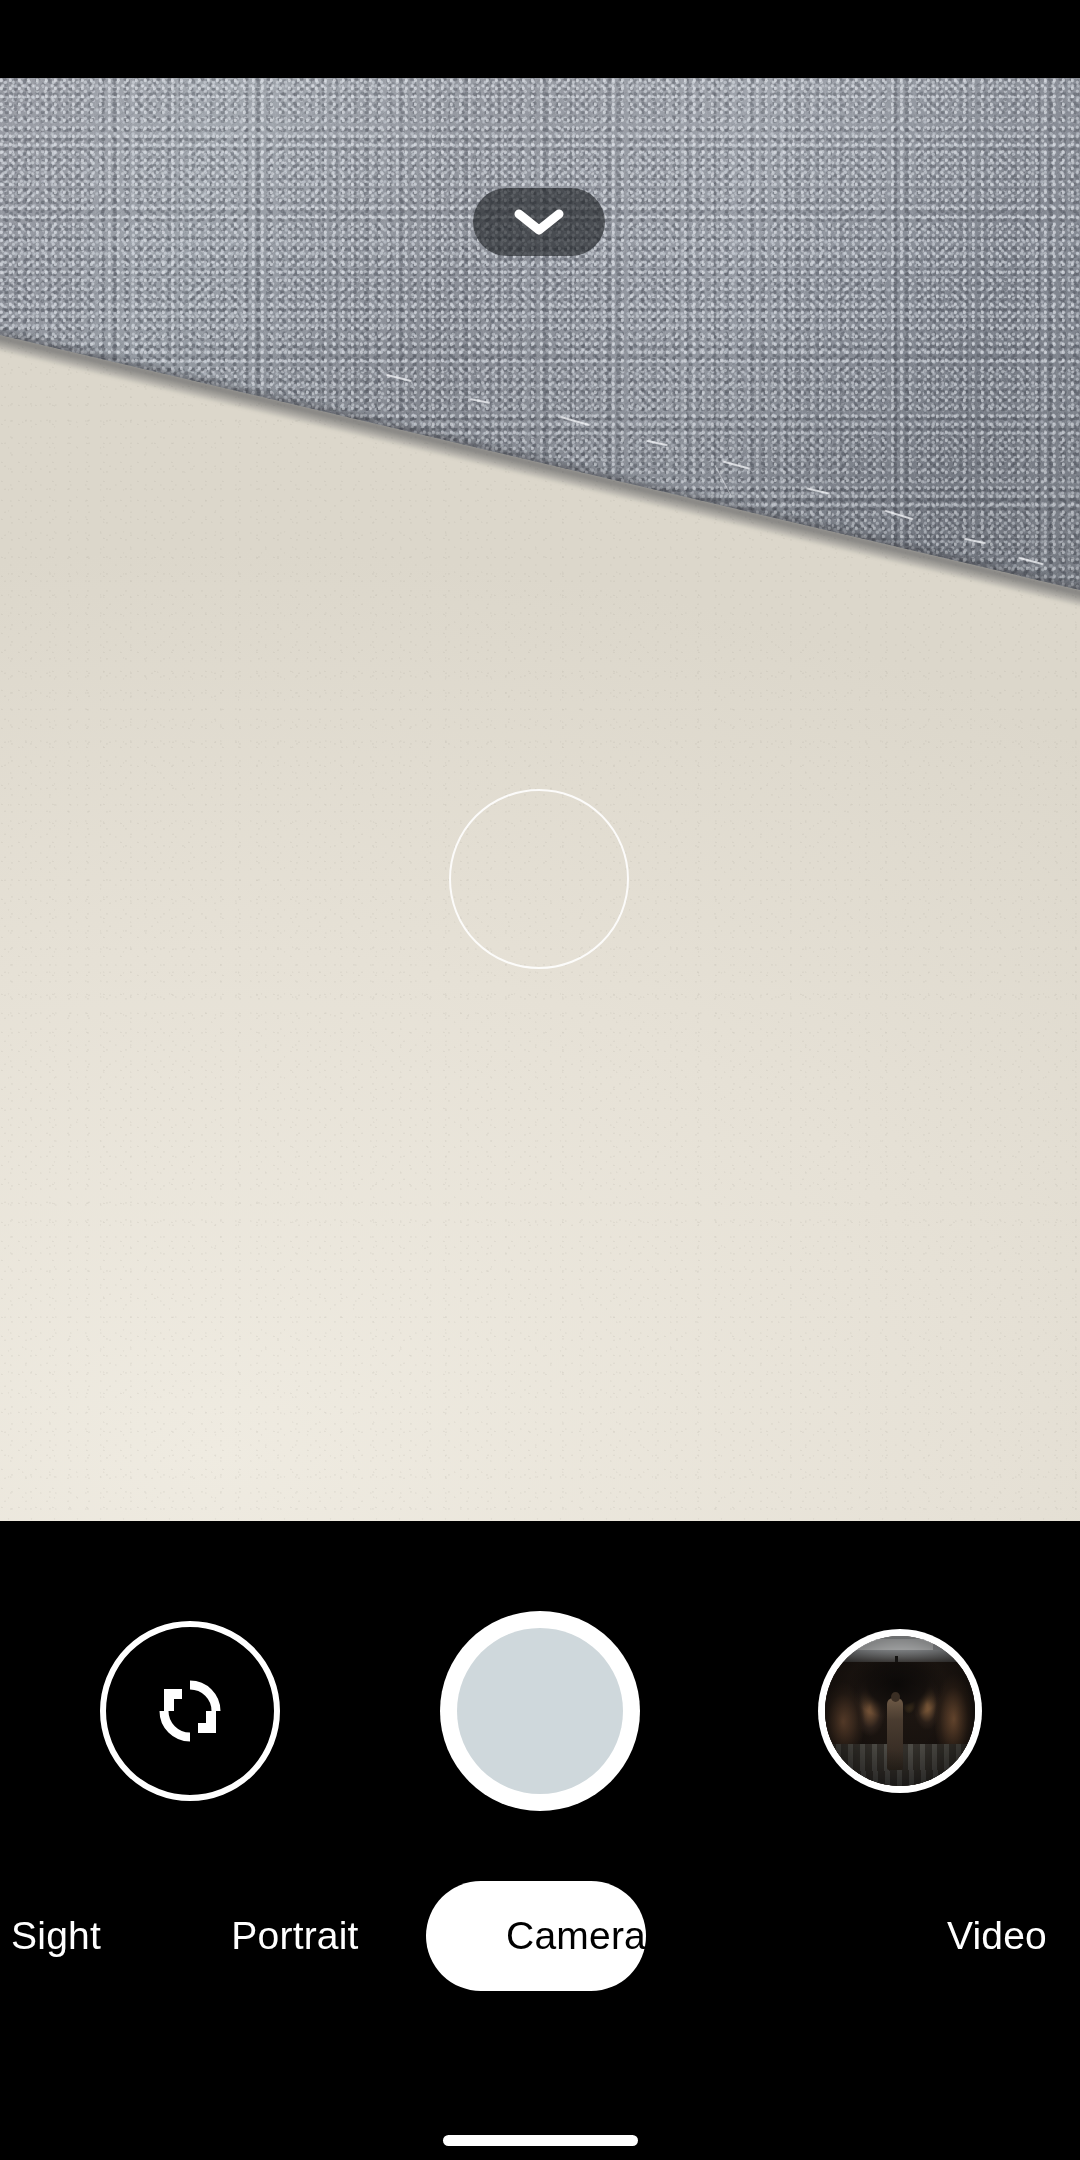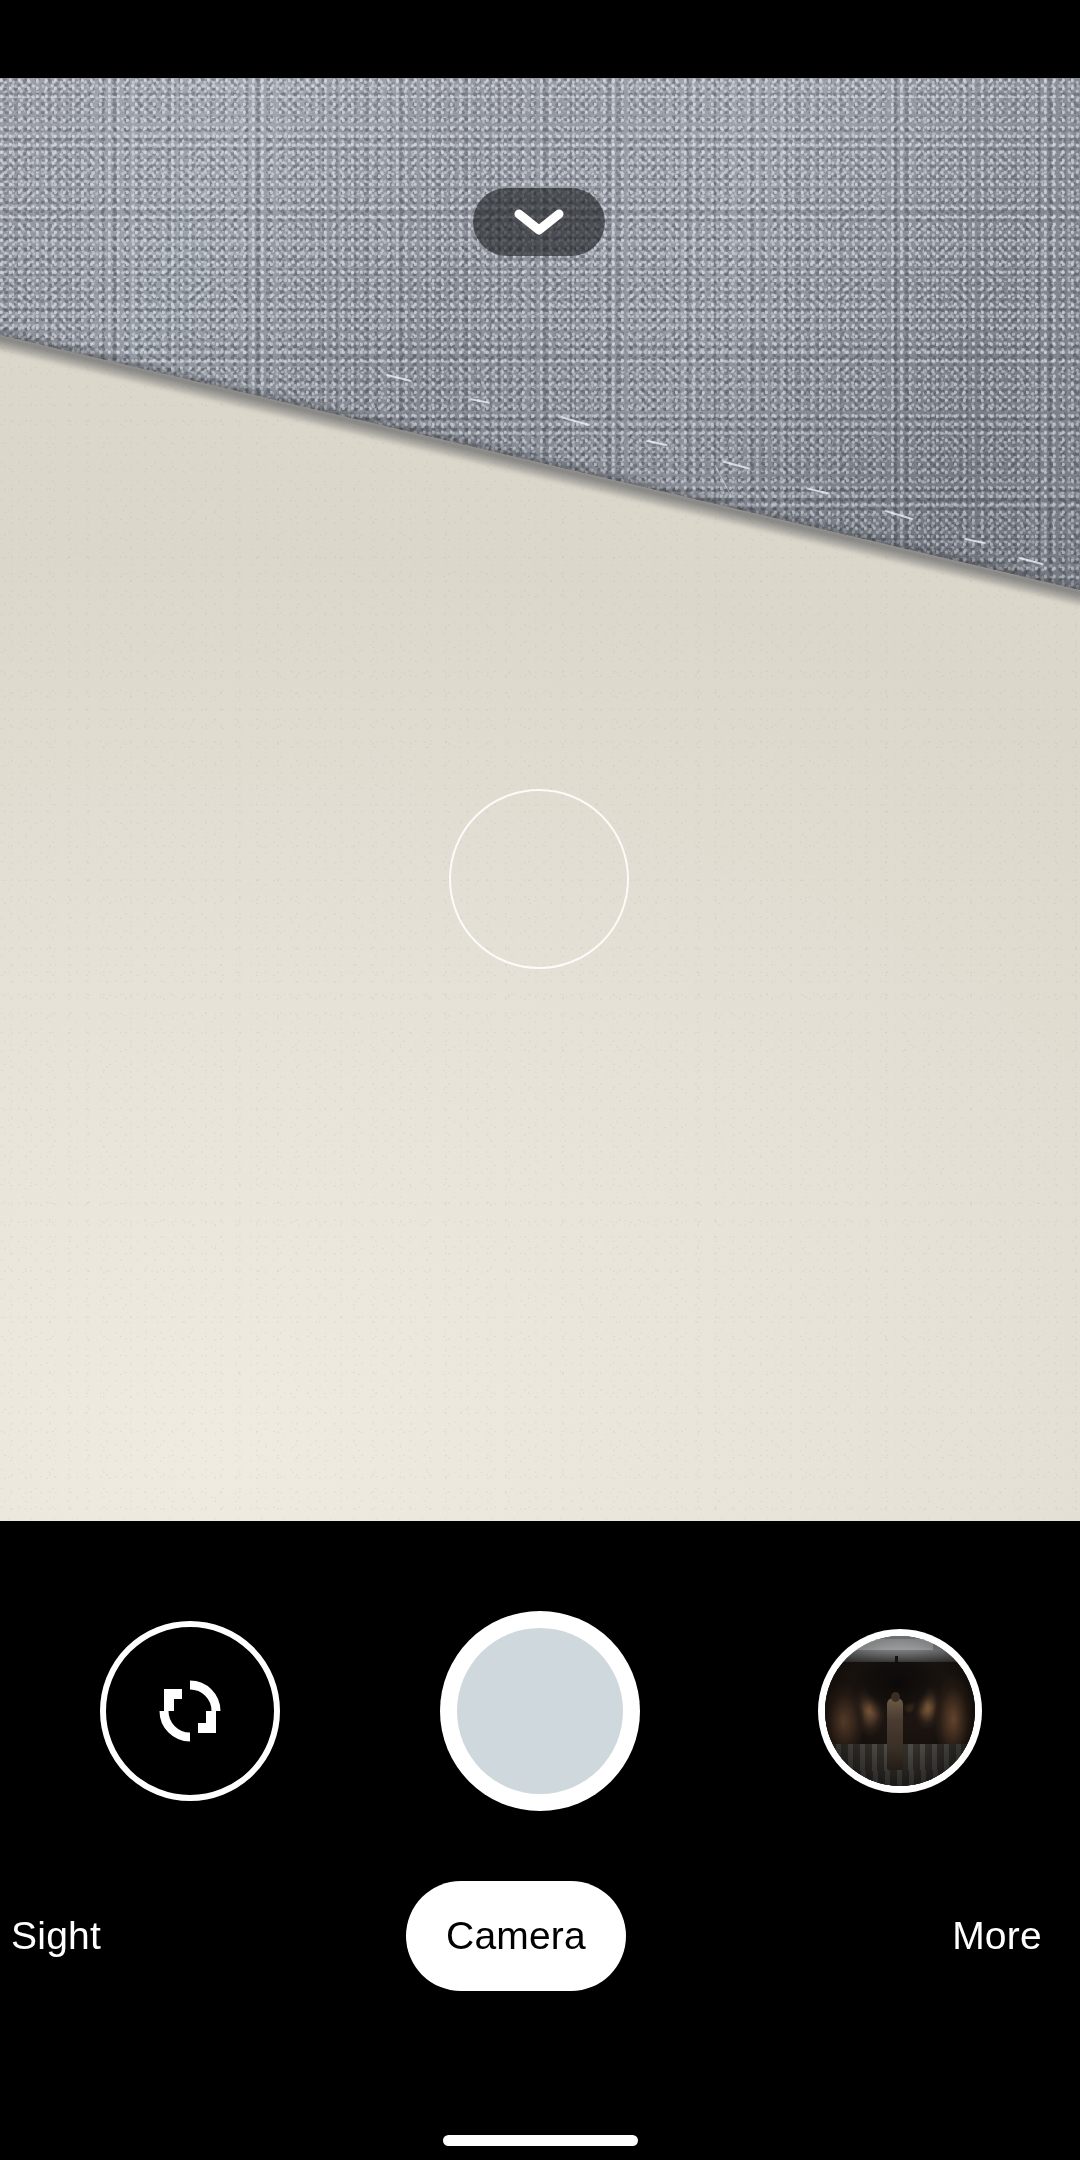--- a/index.html
+++ b/index.html
@@ -400,27 +400,30 @@
           <div class="gt-vignette"></div>
         </div>
       </div>
     </div>
 
     <div class="mode-row">
       <div class="mode-item" style="left:-60px; width:210px;">
         <span>t Sight</span>
       </div>
 
-
-      <div class="mode-item selected" style="left:406px; width:220px;">
+      <div class="mode-item" style="left:185px; width:220px;">
+        <span>Portrait</span>
+      </div>
+
+      <div class="mode-item selected" style="left:426px; width:220px;justify-content:flex-end;">
         <span>Camera</span>
       </div>
 
 
       <div class="mode-item" style="left:900px; width:194px;">
-        <span>More</span>
+        <span>Video</span>
       </div>
     </div>
   </div>
 
   <div class="home-indicator"></div>
 
 </div>
 
 </body></html>

